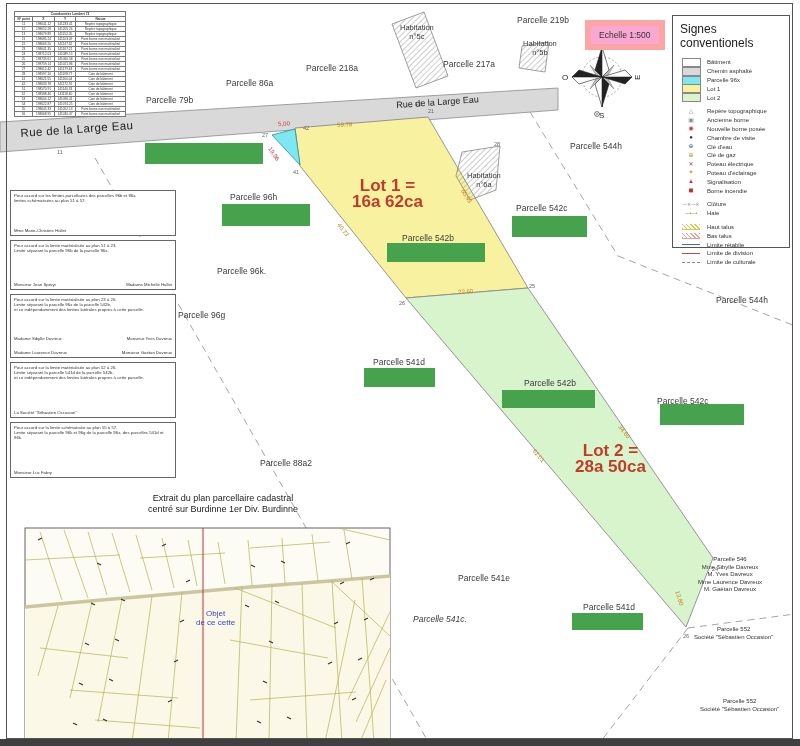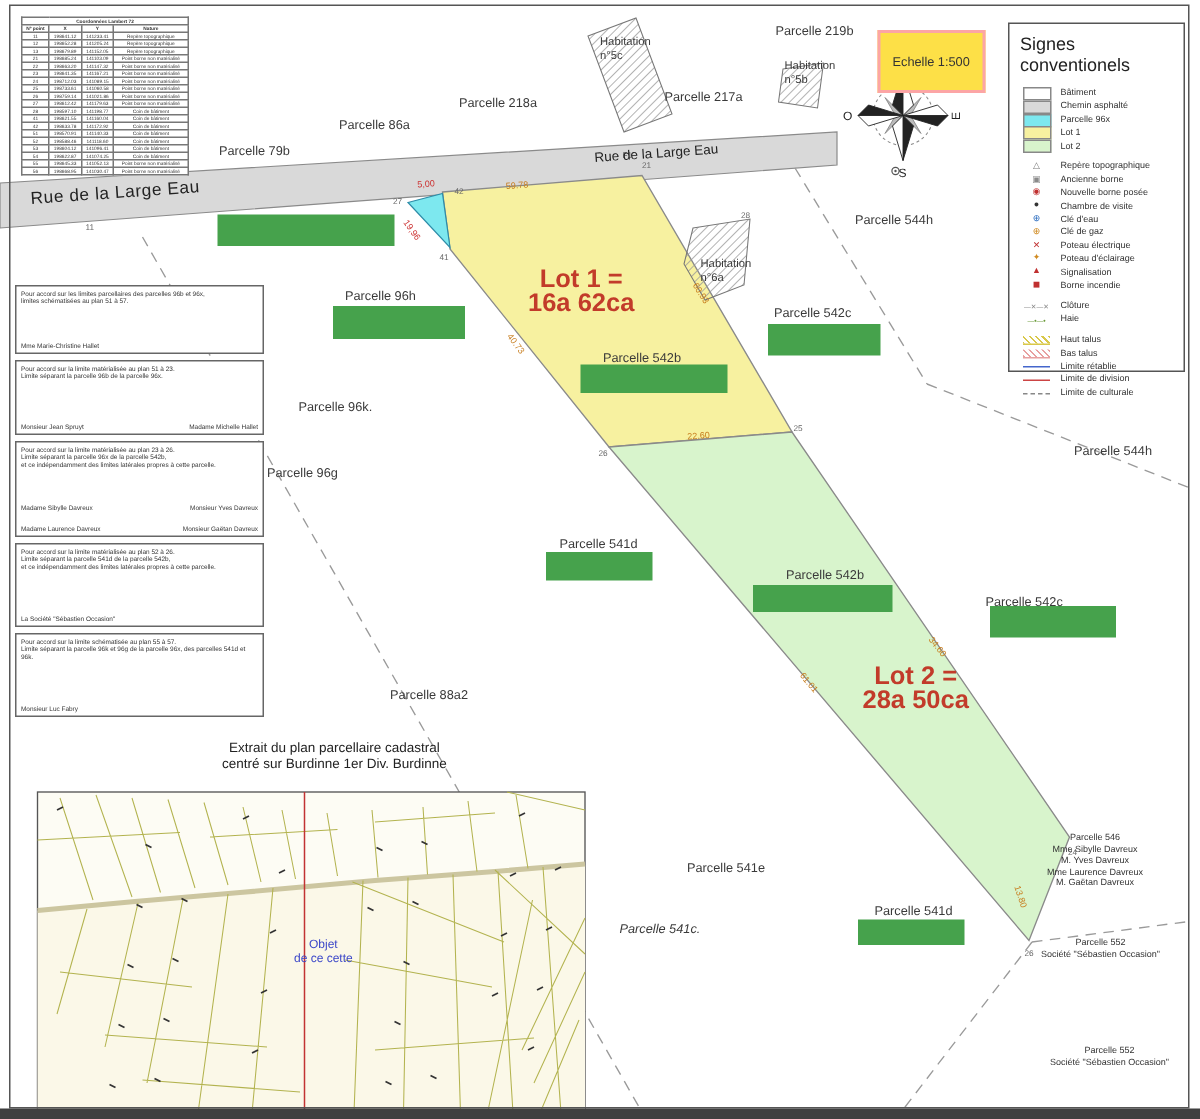--- a/index.html
+++ b/index.html
@@ -22,41 +22,41 @@
   .leg-title{font-size:12px;color:#222;margin:1px 0 8px 1px;}
   .leg-row{display:flex;align-items:center;height:8.8px;margin-left:2px;}
   .leg-sym{width:20px;flex:0 0 20px;display:flex;justify-content:center;align-items:center;margin-right:6px;}
   .leg-label{font-size:6px;color:#333;white-space:nowrap;}
 
   
   .mlabel{position:absolute;color:#3a3a3a;white-space:nowrap;transform-origin:left top;}
   .parcel{font-size:8.5px;}
   .road-lg{font-size:11.5px;color:#222;letter-spacing:.4px;}
   .road-sm{font-size:9px;color:#222;}
-  .hab{font-size:7.5px;text-align:left;line-height:8.5px;}
+  .hab{font-size:7.5px;text-align:center;line-height:8.5px;}
   .lot{font-size:17px;font-weight:bold;text-align:center;line-height:16px;}
   .owners{font-size:6px;text-align:center;line-height:7.5px;color:#333;}
   .caption{font-size:9px;text-align:center;line-height:11px;color:#222;}
   .objet{font-size:8px;text-align:center;line-height:9px;}
   .measure{position:absolute;font-size:6px;white-space:nowrap;transform-origin:left top;}
   .pt{position:absolute;font-size:5.5px;color:#666;white-space:nowrap;}
   .redact{position:absolute;}
 
   
   #accord-col{position:absolute;left:10px;top:190px;width:166px;}
   .accord-box{border:0.7px solid #666;background:#fff;box-sizing:border-box;padding:2px 3px;
       margin-bottom:4px;display:flex;flex-direction:column;}
   .accord-line{font-size:4.3px;line-height:5.2px;color:#333;}
   .sig-wrap{margin-top:auto;}
   .sig-row{display:flex;justify-content:space-between;margin-top:9px;}
   .sig-name{font-size:4.3px;color:#333;}
 
   
-  #scale-box{position:absolute;left:585px;top:20px;border:2px solid #fca5a5;background:#fde047;
-      font-size:8.5px;color:#333;padding:14px 8px;}
+  #scale-box{position:absolute;left:585px;top:20px;border:6px solid #fca5a5;background:#f9a8d4;
+      font-size:8.5px;color:#333;padding:4px 8px;}
 </style>
 </head>
 <body>
 
 <div id="stage">
 
   <svg id="map-svg" width="800" height="746" viewBox="0 0 800 746">
     <defs>
       <pattern id="hatch" width="4" height="4" patternTransform="rotate(45)" patternUnits="userSpaceOnUse">
         <line x1="0" y1="0" x2="0" y2="4" stroke="#9a9a9a" stroke-width="1"></line>
@@ -238,21 +238,21 @@
       </div>
       <div class="mlabel parcel" style="left: 716px; top: 295px;">
         <div>Parcelle 544h</div>
       </div>
       <div class="mlabel parcel" style="left: 230px; top: 192px;">
         <div>Parcelle 96h</div>
       </div>
       <div class="mlabel parcel" style="left: 516px; top: 203px;">
         <div>Parcelle 542c</div>
       </div>
-      <div class="mlabel parcel" style="left: 199px; top: 266px;">
+      <div class="mlabel parcel" style="left: 217px; top: 266px;">
         <div>Parcelle 96k.</div>
       </div>
       <div class="mlabel parcel" style="left: 178px; top: 310px;">
         <div>Parcelle 96g</div>
       </div>
       <div class="mlabel parcel" style="left: 402px; top: 233px;">
         <div>Parcelle 542b</div>
       </div>
       <div class="mlabel lot" style="left: 352px; top: 178px; color: rgb(194, 59, 42);">
         <div>Lot 1 =</div>
@@ -295,21 +295,21 @@
         <div>M. Gaëtan Davreux</div>
       </div>
       <div class="mlabel owners" style="left: 694px; top: 626px;">
         <div>Parcelle 552</div>
         <div>Société "Sébastien Occasion"</div>
       </div>
       <div class="mlabel owners" style="left: 700px; top: 698px;">
         <div>Parcelle 552</div>
         <div>Société "Sébastien Occasion"</div>
       </div>
-      <div class="mlabel objet" style="left: 196px; top: 625px; color: rgb(58, 70, 200);">
+      <div class="mlabel objet" style="left: 196px; top: 609px; color: rgb(58, 70, 200);">
         <div>Objet</div>
         <div>de ce cette</div>
       </div>
     </div>
 
   <div id="coord-table-box">
     <table>
       <thead>
         <tr>
             <th colspan="4" class="coord-title">Coordonnées Lambert 72</th>

